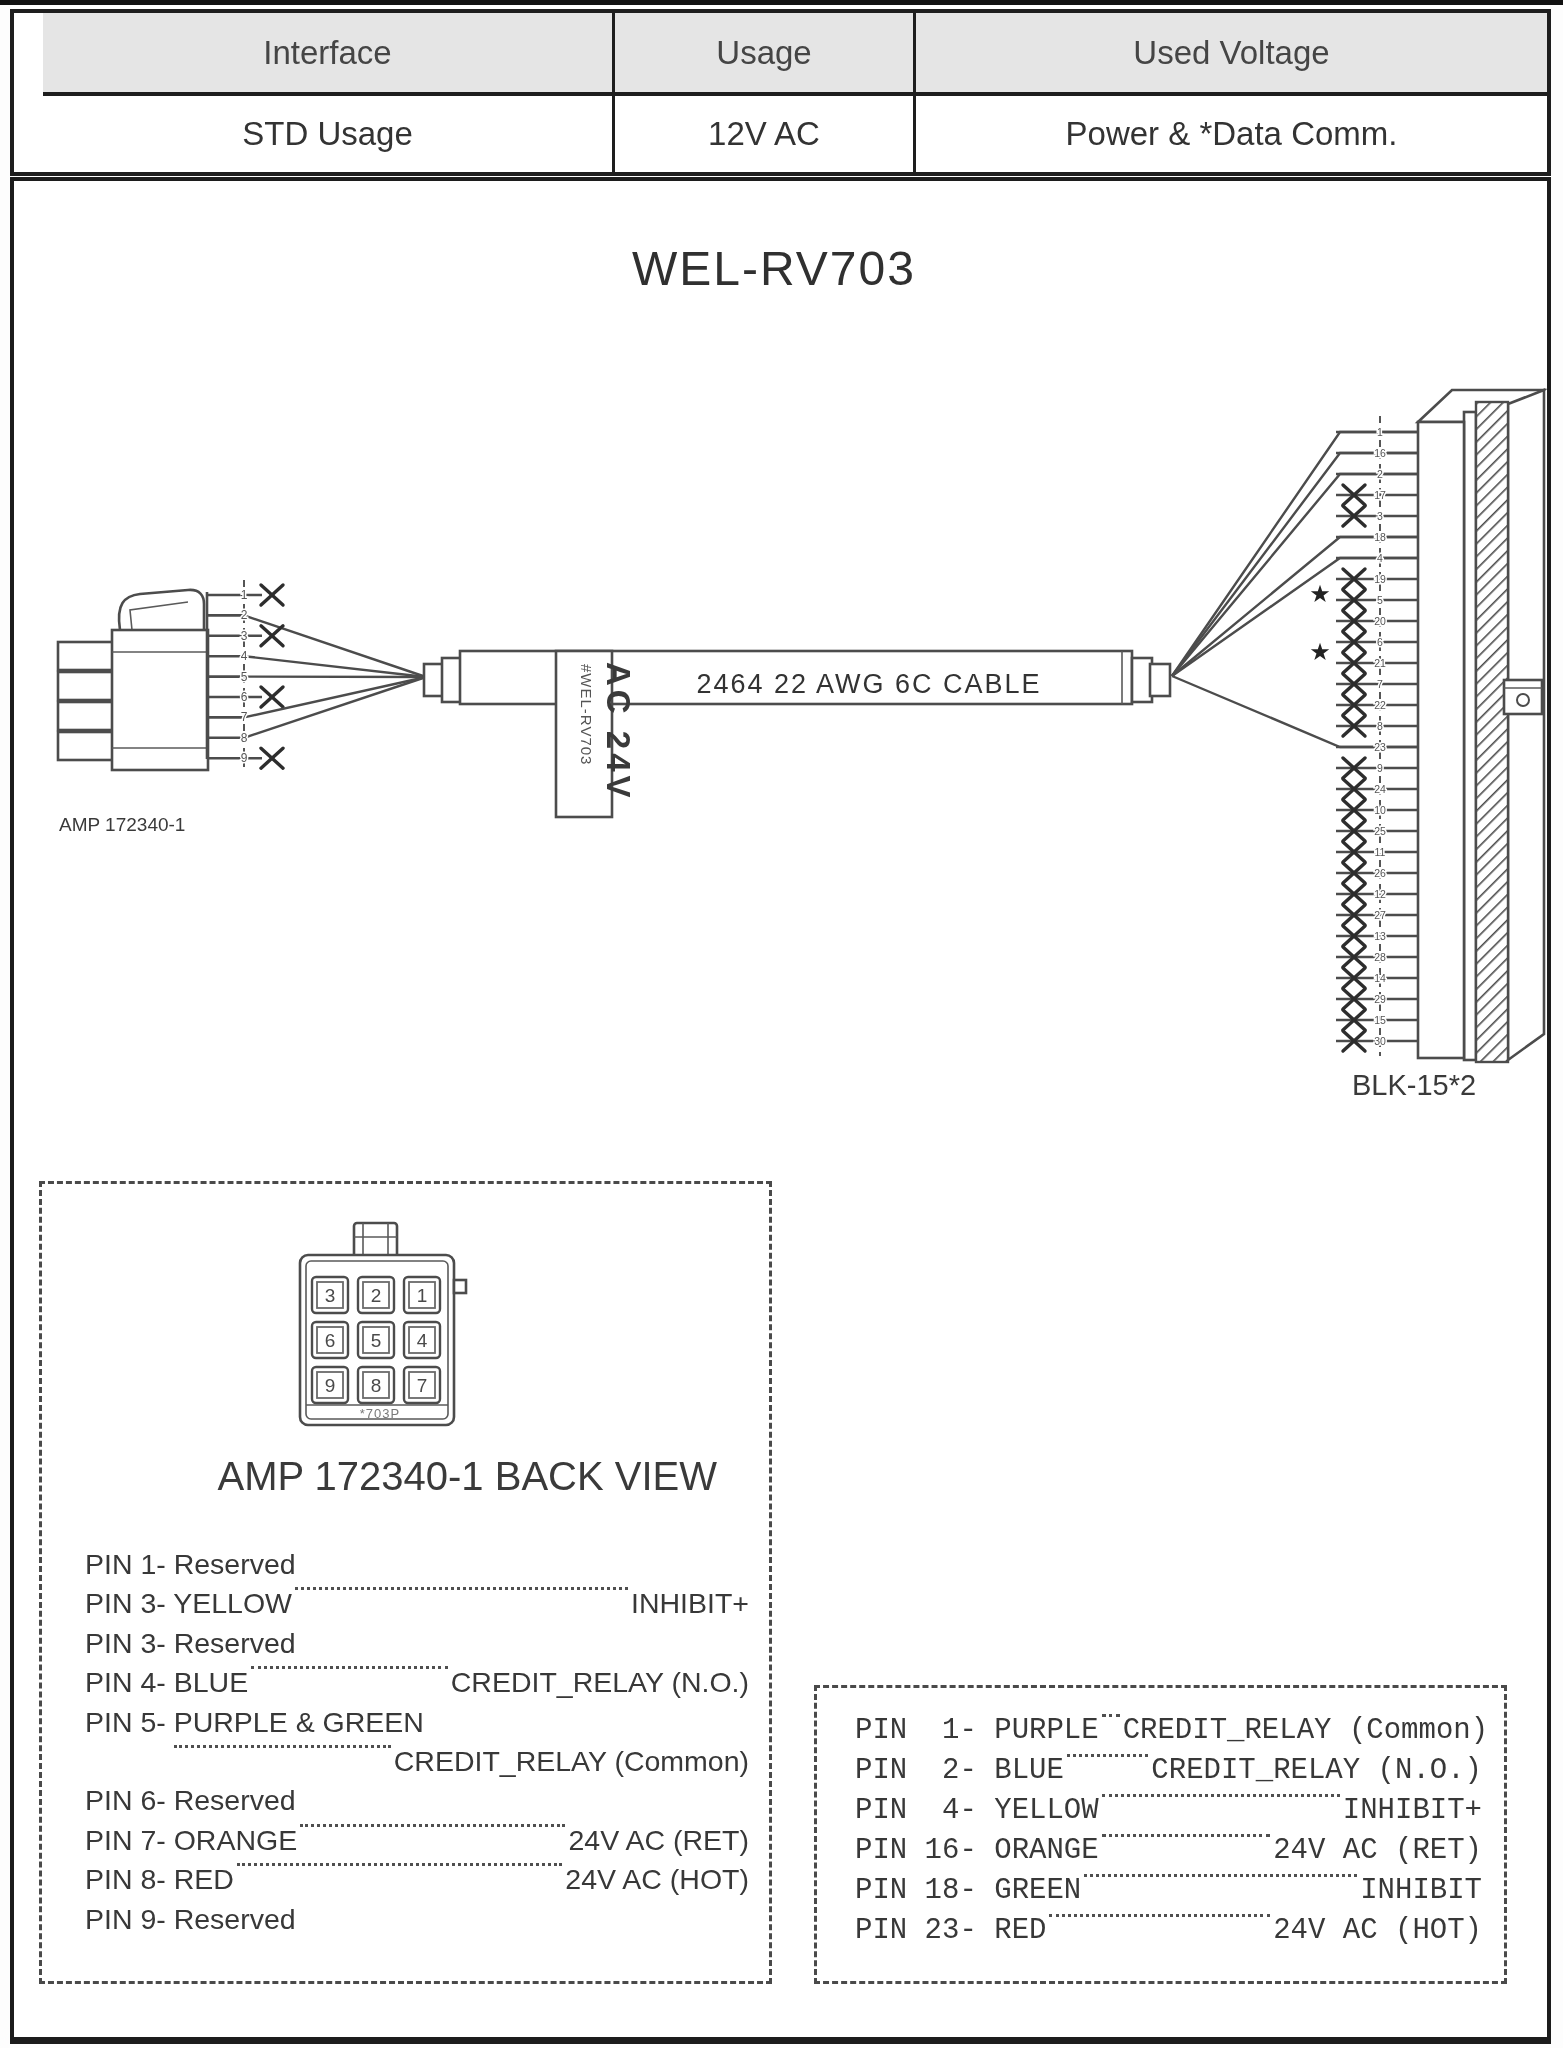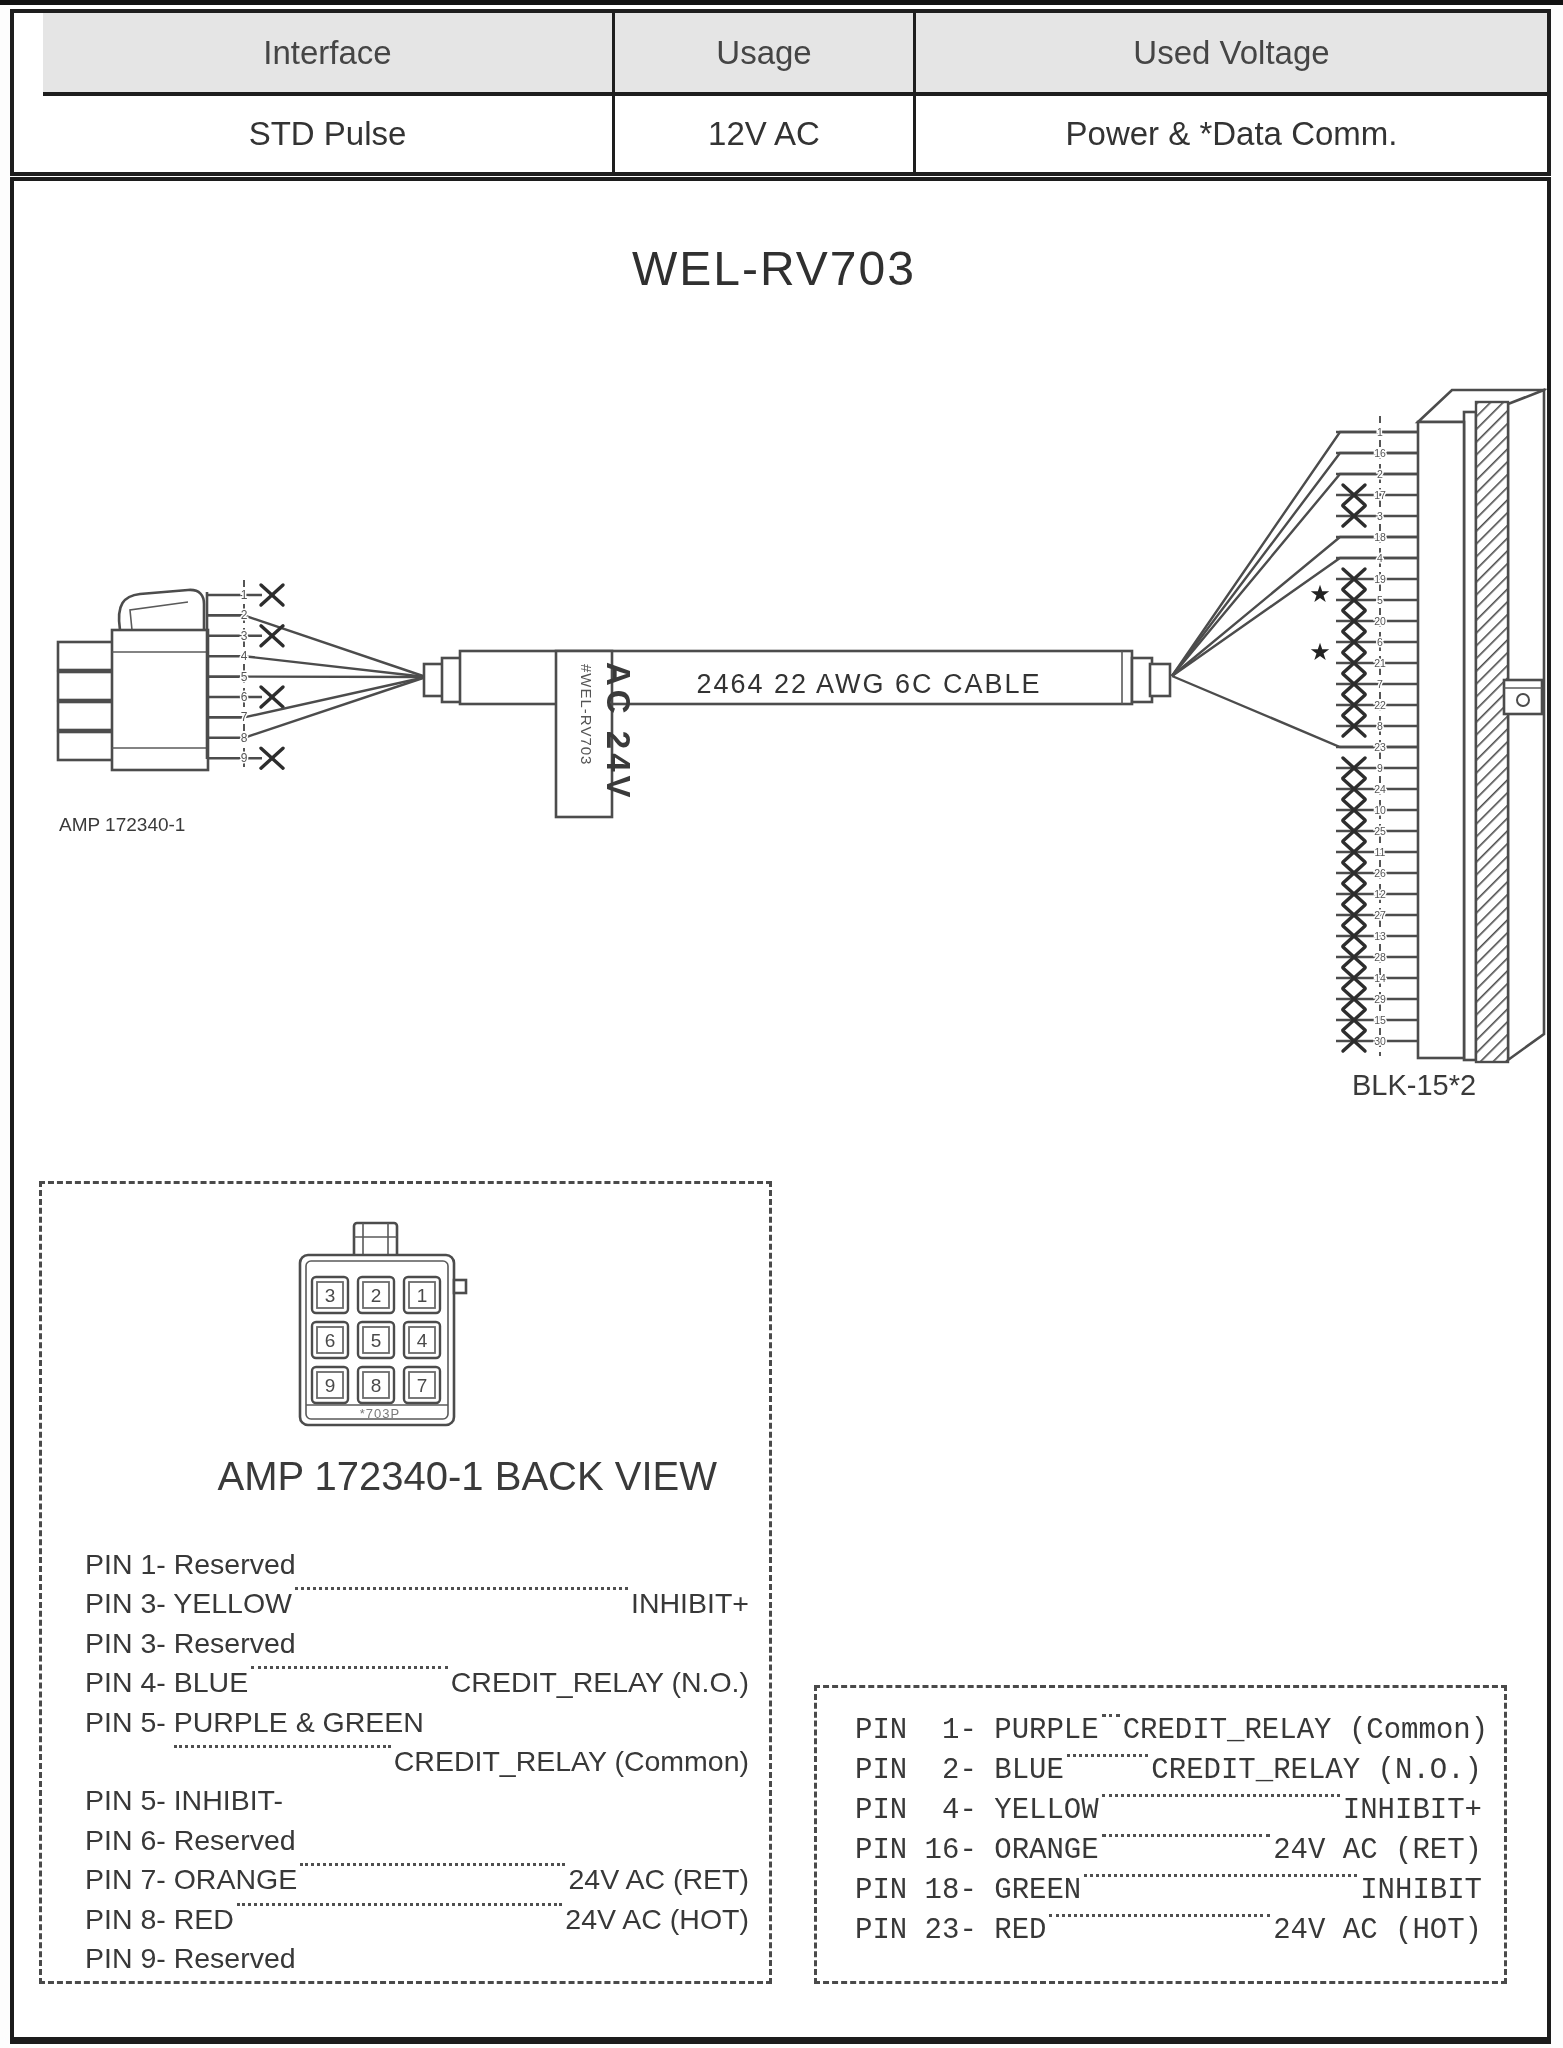--- a/index.html
+++ b/index.html
@@ -65,21 +65,21 @@
 <div class="page">
   <div class="top-strip"></div>
 
   <div class="spec-table">
     <div class="spec-row head">
       <div class="spec-cell">Interface</div>
       <div class="spec-cell">Usage</div>
       <div class="spec-cell">Used Voltage</div>
     </div>
     <div class="spec-row data">
-      <div class="spec-cell">STD Pulse</div>
+      <div class="spec-cell">STD Usage</div>
       <div class="spec-cell">12V AC</div>
       <div class="spec-cell">Power &amp; *Data Comm.</div>
     </div>
   </div>
 
   <div class="main-box">
     <div class="doc-title">WEL-RV703</div>
 
     <svg class="diagram-svg" viewBox="10 177 1539 1005">
       <defs>
@@ -362,21 +362,20 @@
           </g>
       </svg>
       <div class="back-title">AMP 172340-1 BACK VIEW</div>
       <div class="pin-list left-list" id="left-list">
           <div class="pin-row"><span class="lab">PIN 1- Reserved</span></div>
           <div class="pin-row"><span class="lab">PIN 3- YELLOW</span><span class="lead"></span><span class="sig">INHIBIT+</span></div>
           <div class="pin-row"><span class="lab">PIN 3- Reserved</span></div>
           <div class="pin-row"><span class="lab">PIN 4- BLUE</span><span class="lead"></span><span class="sig">CREDIT_RELAY (N.O.)</span></div>
           <div class="pin-row"><span class="lab">PIN 5- PURPLE &amp; GREEN</span></div>
           <div class="pin-row ind"><span class="lab"></span><span class="lead"></span><span class="sig">CREDIT_RELAY (Common)</span></div>
-          <div class="pin-row"><span class="lab">PIN 5- INHIBIT-</span></div>
           <div class="pin-row"><span class="lab">PIN 6- Reserved</span></div>
           <div class="pin-row"><span class="lab">PIN 7- ORANGE</span><span class="lead"></span><span class="sig">24V AC (RET)</span></div>
           <div class="pin-row"><span class="lab">PIN 8- RED</span><span class="lead"></span><span class="sig">24V AC (HOT)</span></div>
           <div class="pin-row"><span class="lab">PIN 9- Reserved</span></div>
         </div>
     </div>
 
     <div class="dashed-box right-box">
       <div class="pin-list right-list" id="right-list">
           <div class="pin-row"><span class="lab">PIN  1- PURPLE</span><span class="lead"></span><span class="sig">CREDIT_RELAY (Common)</span></div>

